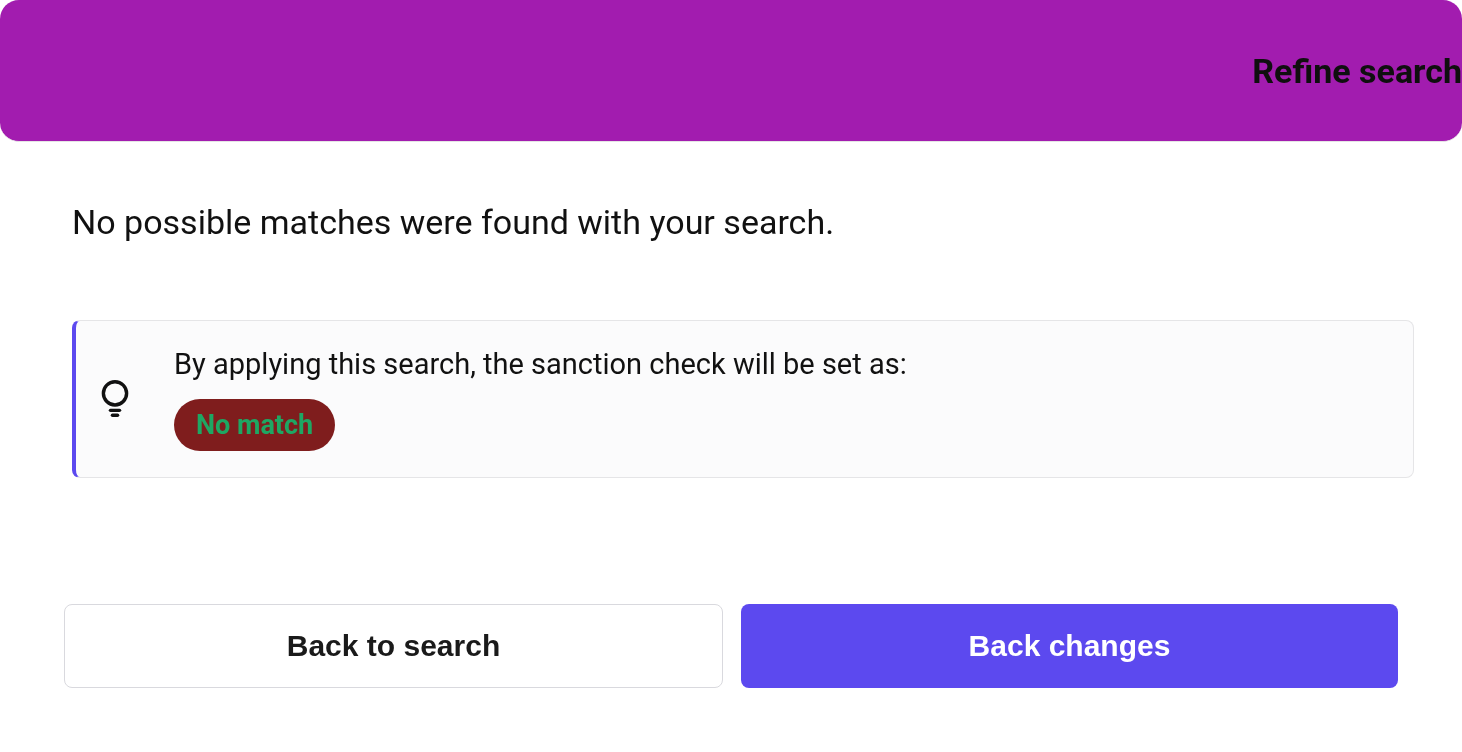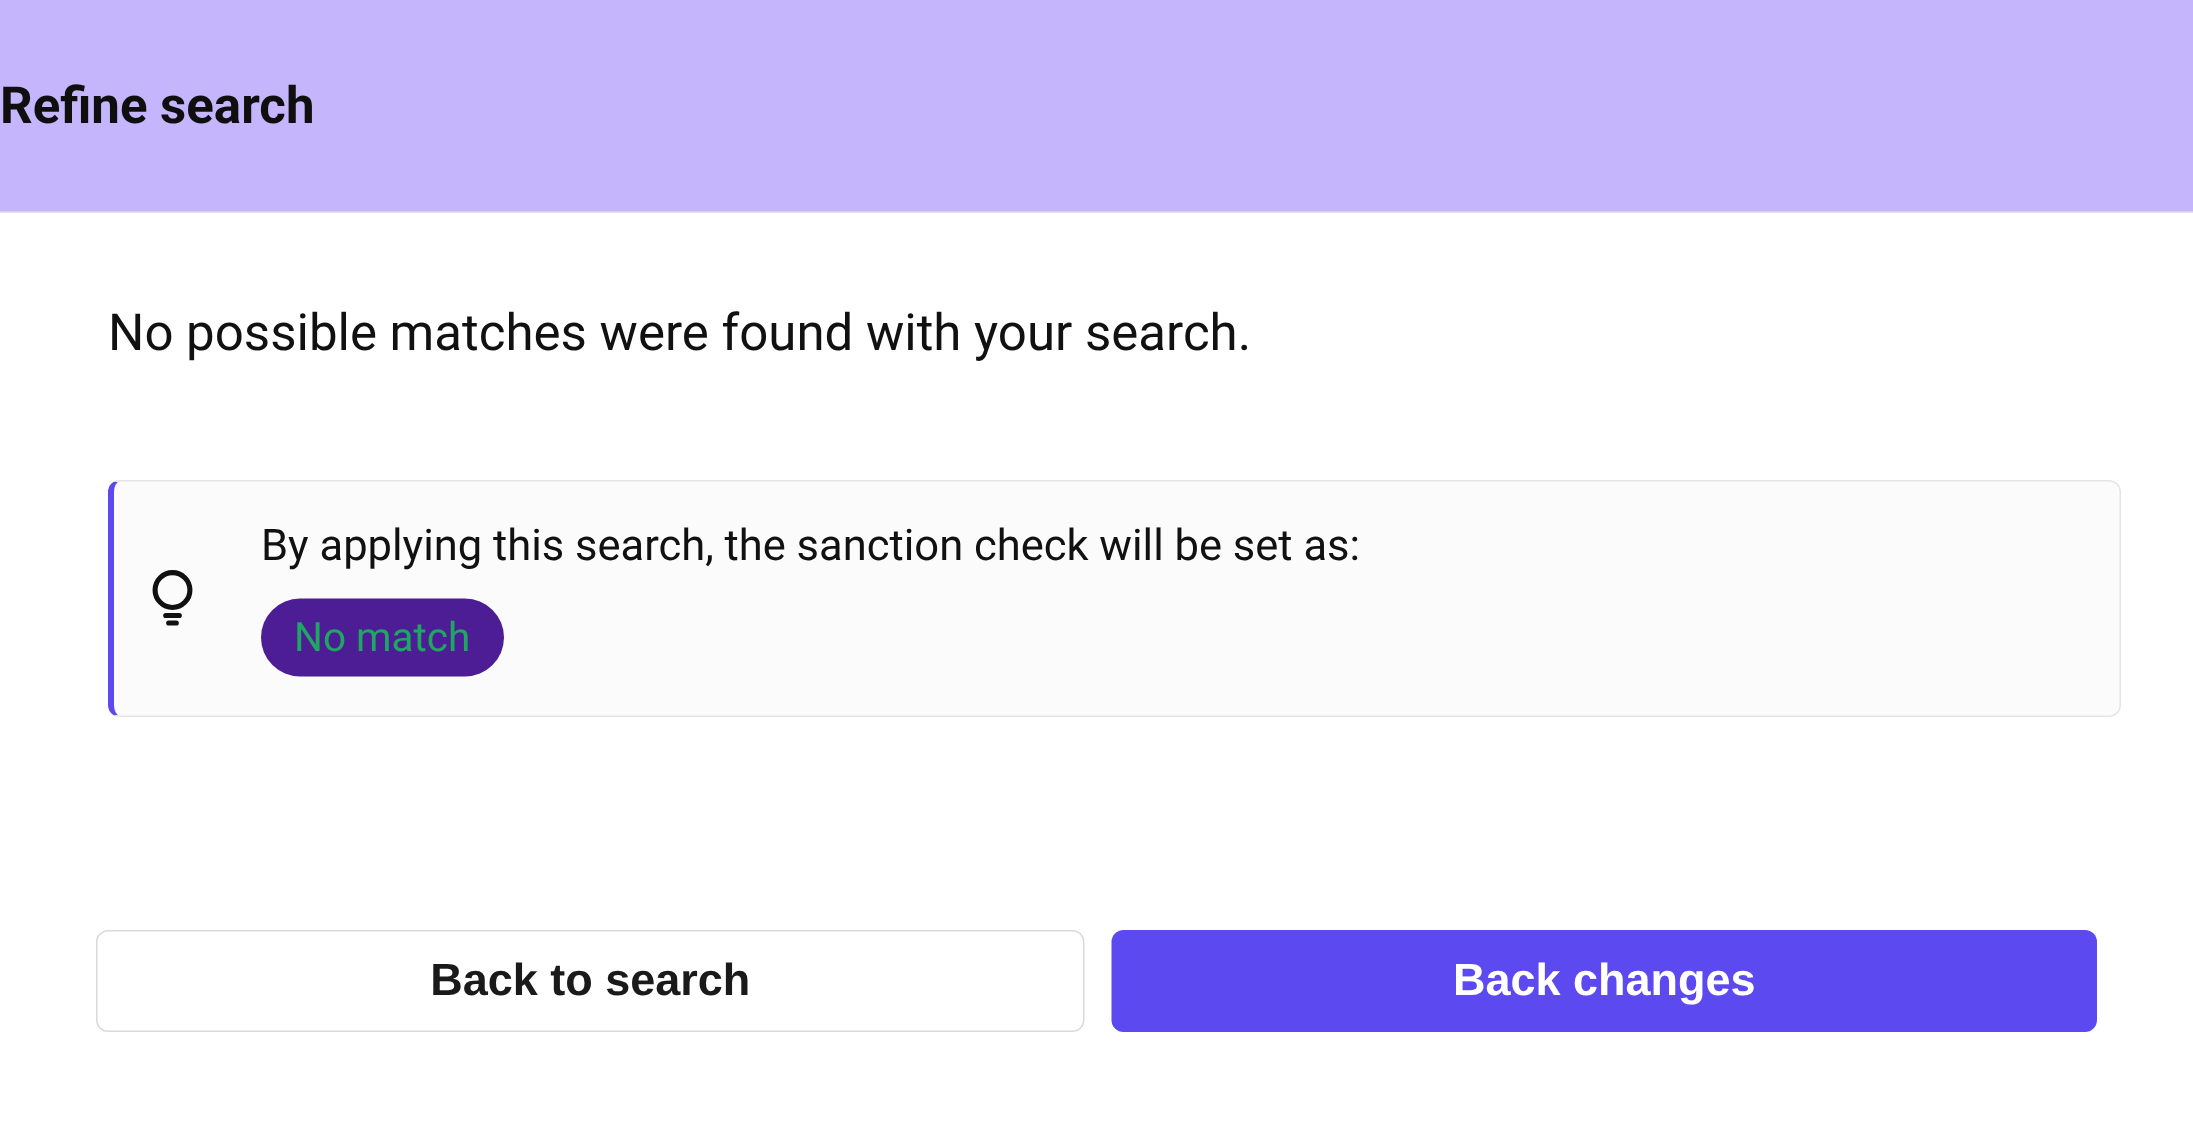--- a/index.html
+++ b/index.html
@@ -8,26 +8,27 @@
       box-sizing: border-box;
     }
     body {
       font-family: -apple-system, BlinkMacSystemFont, "Segoe UI", Roboto, Helvetica, Arial, sans-serif;
       background: #ffffff;
       width: 1462px;
       height: 752px;
       overflow: hidden;
     }
     .header {
-      background: #c4b5fd;
+      background: #a21caf;
       border-bottom: 1px solid #e5e5e5;
       height: 142px;
       display: flex;
       align-items: center;
-      justify-content: flex-start;
+      justify-content: flex-end;
+      border-radius: 19px;
     }
     .header-title {
       font-size: 34px;
       font-weight: 700;
       color: #0f0f0f;
     }
     .content {
       padding: 60px 48px 0 72px;
     }
     .message {
@@ -64,24 +65,24 @@
       gap: 18px;
     }
     .callout-text {
       font-size: 29px;
       font-weight: 400;
       color: #111111;
     }
     .badge {
       display: inline-flex;
       align-items: center;
-      background: #4c1d95;
+      background: #7f1d1d;
       color: #1ea763;
       font-size: 27px;
-      font-weight: 400;
+      font-weight: 700;
       padding: 10px 22px;
       border-radius: 999px;
       width: fit-content;
     }
     .footer {
       position: absolute;
       bottom: 0;
       left: 0;
       right: 0;
       padding: 0 64px 64px 64px;
@@ -93,21 +94,21 @@
       position: absolute;
       top: -50px;
       left: 0;
       right: 0;
       height: 50px;
       background: linear-gradient(to bottom, rgba(255,255,255,0), rgba(255,255,255,1));
       pointer-events: none;
     }
     .btn {
       flex: 1;
-      height: 68px;
+      height: 84px;
       border-radius: 8px;
       font-size: 30px;
       font-weight: 600;
       cursor: pointer;
       display: flex;
       align-items: center;
       justify-content: center;
       border: none;
     }
     .btn-secondary {

